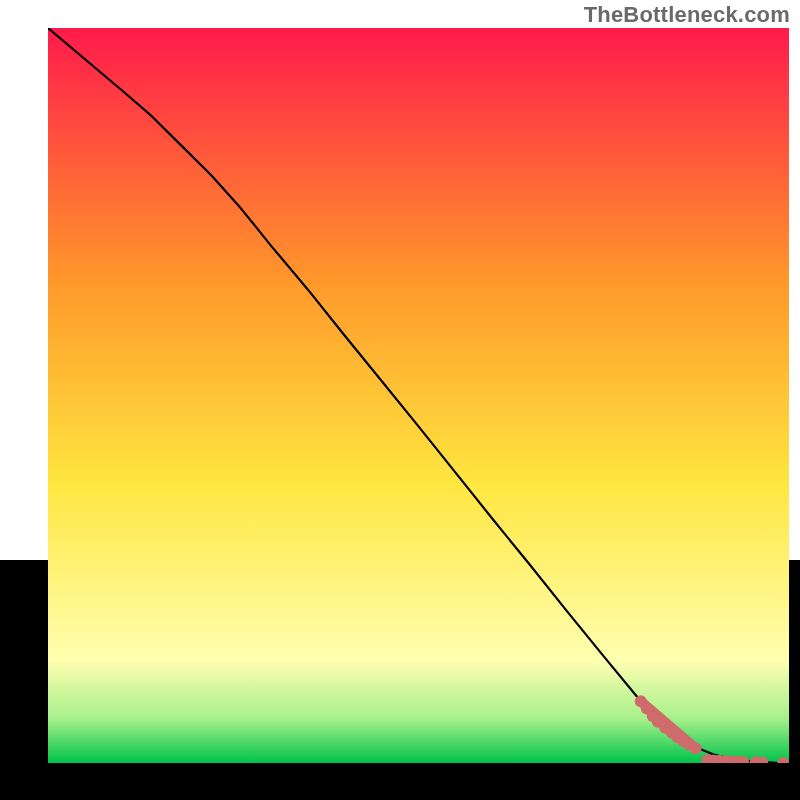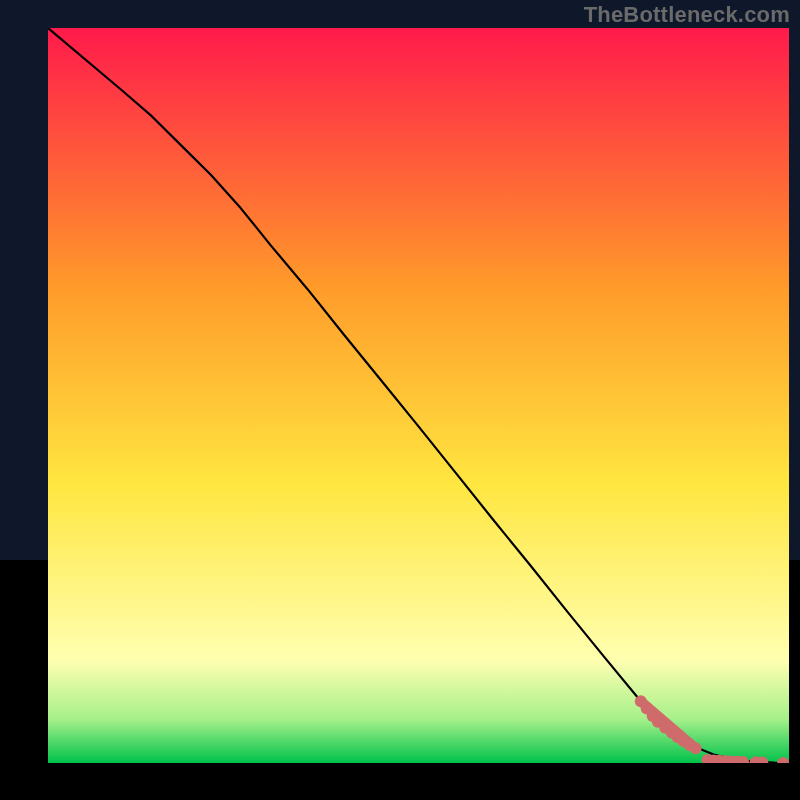--- a/index.html
+++ b/index.html
@@ -8,21 +8,21 @@
     width: 800px;
     height: 800px;
     background: #000;
     font-family: Arial, Helvetica, sans-serif;
     overflow: hidden;
   }
   .frame {
     position: relative;
     width: 800px;
     height: 560px;
-    background: #0f172a;
+    background: #ffffff;
   }
   .watermark {
     position: absolute;
     top: 2px;
     right: 10px;
     color: #6a6a6a;
     font-size: 22px;
     font-weight: 600;
     letter-spacing: 0.2px;
     z-index: 5;

